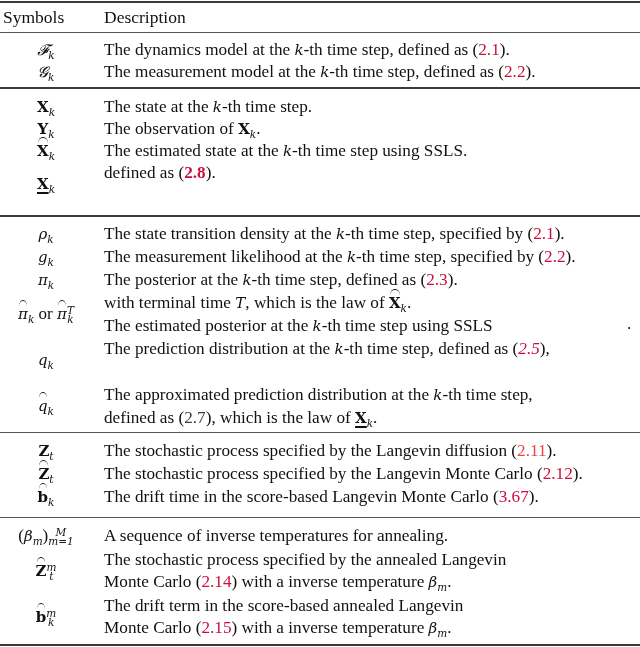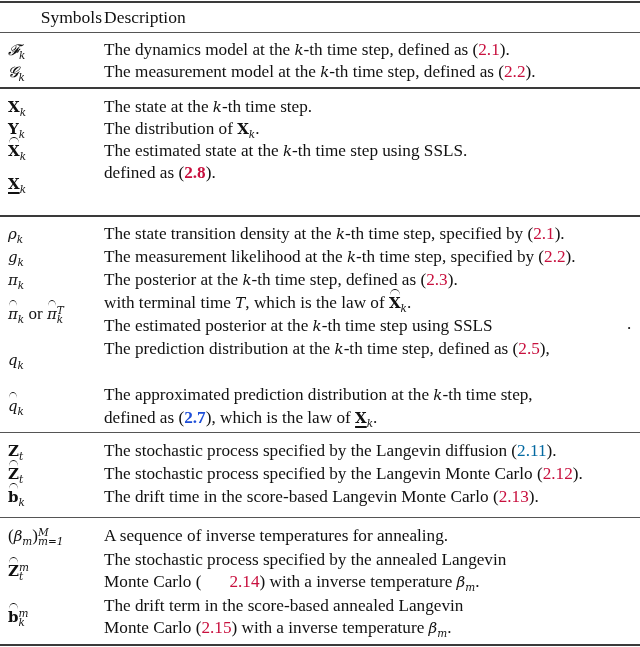--- a/index.html
+++ b/index.html
@@ -6,21 +6,21 @@
   body {
     width: 640px; height: 647px; position: relative; overflow: hidden;
     font-family: "Liberation Serif", "DejaVu Serif", serif;
     color: #111111;
   }
   .rule { position: absolute; left: 0; width: 640px; background: #3a3a3a; }
   .rule.thick { height: 2px; }
   .rule.thin { height: 1.3px; background: #555; }
   .row { position: absolute; left: 0; width: 640px; }
   .sym {
-    position: absolute; left: 8px; width: 92px; 
+    position: absolute; left: 0; width: 92px; text-align: center;
     font-size: 17px; line-height: 21px; white-space: nowrap;
   }
   .desc {
     position: absolute; left: 104px; width: 545px;
     font-size: 17.2px; line-height: 21.5px; white-space: nowrap;
   }
   .hdr { font-size: 17.5px; }
   .ref { color: #c8103e; }
   .m { font-style: italic; font-family: "DejaVu Serif", serif; font-size: 15px; }
   .b { font-weight: bold; font-family: "DejaVu Serif", serif; font-size: 15px; }
@@ -40,40 +40,40 @@
 
 <div class="rule thick" style="top:1px"></div>
 <div class="rule thin" style="top:32px"></div>
 <div class="rule thick" style="top:87px"></div>
 <div class="rule thick" style="top:215px"></div>
 <div class="rule thin" style="top:432px"></div>
 <div class="rule thin" style="top:517px"></div>
 <div class="rule thick" style="top:644px"></div>
 
 <div class="row" style="top:7px">
-  <div class="sym hdr" style="left:12px;width:90px;text-align:right">Symbols</div>
+  <div class="sym hdr" style="left:3px;width:90px;text-align:left">Symbols</div>
   <div class="desc hdr">Description</div>
 </div>
 
 <div class="row" style="top:39px">
   <div class="sym"><span class="cal">𝓕</span><sub>k</sub></div>
   <div class="desc"><span>The dynamics model at the </span><span class="m">k</span><span>-th time step, defined as (</span><span class="ref" style="color: rgb(200, 16, 62);">2.1</span><span>).</span></div>
 </div>
 <div class="row" style="top:61px">
   <div class="sym"><span class="cal">𝓖</span><sub>k</sub></div>
   <div class="desc"><span>The measurement model at the </span><span class="m">k</span><span>-th time step, defined as (</span><span class="ref" style="color: rgb(200, 16, 62);">2.2</span><span>).</span></div>
 </div>
 
 <div class="row" style="top:96px">
   <div class="sym"><span class="b">X</span><sub>k</sub></div>
   <div class="desc"><span>The state at the </span><span class="m">k</span><span>-th time step.</span></div>
 </div>
 <div class="row" style="top:118px">
   <div class="sym"><span class="b">Y</span><sub>k</sub></div>
-  <div class="desc"><span>The distribution of </span><span class="b">X</span><sub>k</sub><span>.</span></div>
+  <div class="desc"><span>The observation of </span><span class="b">X</span><sub>k</sub><span>.</span></div>
 </div>
 <div class="row" style="top:140px">
   <div class="sym"><span class="b hat">X</span><sub>k</sub></div>
   <div class="desc"><span>The estimated state at the </span><span class="m">k</span><span>-th time step using SSLS.</span></div>
 </div>
 <div class="row" style="top:162px">
   <div class="sym" style="top:11px"><span class="b uline">X</span><sub>k</sub></div>
   <div class="desc">
     <div><span>defined as (</span><span class="ref" style="color: rgb(200, 16, 62); font-weight: bold;">2.8</span><span>).</span></div>
   </div>
@@ -95,53 +95,53 @@
   <div class="sym" style="top:11px"><span class="m hat">π</span><sub>k</sub> <span>or</span> <span class="m hat">π</span><span class="stackss">T<br>k</span></div>
   <div class="desc">
     <div><span>with terminal time </span><span class="m">T</span><span>, which is the law of </span><span class="b hat">X</span><sub>k</sub><span>.</span></div>
     <div><span>The estimated posterior at the </span><span class="m">k</span><span>-th time step using SSLS</span></div>
   </div>
 </div>
 <div class="dot">.</div>
 <div class="row" style="top:338px">
   <div class="sym" style="top:11px"><span class="m">q</span><sub>k</sub></div>
   <div class="desc">
-    <div><span>The prediction distribution at the </span><span class="m">k</span><span>-th time step, defined as (</span><span class="ref" style="color: rgb(200, 16, 62);">2.5</span><span>),</span></div>
+    <div><span>The prediction distribution at the </span><span class="m">k</span><span>-th time step, defined as (</span><span class="ref" style="color: rgb(200, 16, 62); font-style: italic;">2.5</span><span>),</span></div>
   </div>
 </div>
 <div class="row" style="top:384px">
   <div class="sym" style="top:11px"><span class="m hat">q</span><sub>k</sub></div>
   <div class="desc">
     <div><span>The approximated prediction distribution at the </span><span class="m">k</span><span>-th time step,</span></div>
-    <div><span>defined as (</span><span class="ref" style="color: #1d4ed8; font-weight: bold;">2.7</span><span>), which is the law of </span><span class="b uline">X</span><sub>k</sub><span>.</span></div>
+    <div><span>defined as (</span><span class="ref" style="color: #404040;">2.7</span><span>), which is the law of </span><span class="b uline">X</span><sub>k</sub><span>.</span></div>
   </div>
 </div>
 
 <div class="row" style="top:440px">
   <div class="sym"><span class="b">Z</span><sub>t</sub></div>
-  <div class="desc"><span>The stochastic process specified by the Langevin diffusion (</span><span class="ref" style="color: #0369a1; text-align: center;">2.11</span><span>).</span></div>
+  <div class="desc"><span>The stochastic process specified by the Langevin diffusion (</span><span class="ref" style="color: #ef4444; text-align: center;">2.11</span><span>).</span></div>
 </div>
 <div class="row" style="top:463px">
   <div class="sym"><span class="b hat">Z</span><sub>t</sub></div>
   <div class="desc"><span>The stochastic process specified by the Langevin Monte Carlo (</span><span class="ref" style="color: rgb(200, 16, 62);">2.12</span><span>).</span></div>
 </div>
 <div class="row" style="top:486px">
   <div class="sym"><span class="b hat">b</span><sub>k</sub></div>
-  <div class="desc"><span>The drift time in the score-based Langevin Monte Carlo (</span><span class="ref" style="color: rgb(200, 16, 62);">2.13</span><span>).</span></div>
+  <div class="desc"><span>The drift time in the score-based Langevin Monte Carlo (</span><span class="ref" style="color: rgb(200, 16, 62);">3.67</span><span>).</span></div>
 </div>
 
 <div class="row" style="top:525px">
   <div class="sym">(<span class="m">β</span><sub>m</sub>)<span class="stackss">M<br>m=1</span></div>
   <div class="desc"><span>A sequence of inverse temperatures for annealing.</span></div>
 </div>
 <div class="row" style="top:549px">
   <div class="sym" style="top:11px"><span class="b hat">Z</span><span class="stackss">m<br>t</span></div>
   <div class="desc">
     <div><span>The stochastic process specified by the annealed Langevin</span></div>
-    <div><span>Monte Carlo (</span><span class="ref" style="color: rgb(200, 16, 62); margin-left: 28px;">2.14</span><span>) with a inverse temperature </span><span class="m">β</span><sub>m</sub><span>.</span></div>
+    <div><span>Monte Carlo (</span><span class="ref" style="color: rgb(200, 16, 62);">2.14</span><span>) with a inverse temperature </span><span class="m">β</span><sub>m</sub><span>.</span></div>
   </div>
 </div>
 <div class="row" style="top:595px">
   <div class="sym" style="top:11px"><span class="b hat">b</span><span class="stackss">m<br>k</span></div>
   <div class="desc">
     <div><span>The drift term in the score-based annealed Langevin</span></div>
     <div><span>Monte Carlo (</span><span class="ref" style="color: rgb(200, 16, 62); margin-top: 28px;">2.15</span><span>) with a inverse temperature </span><span class="m">β</span><sub>m</sub><span>.</span></div>
   </div>
 </div>
 

